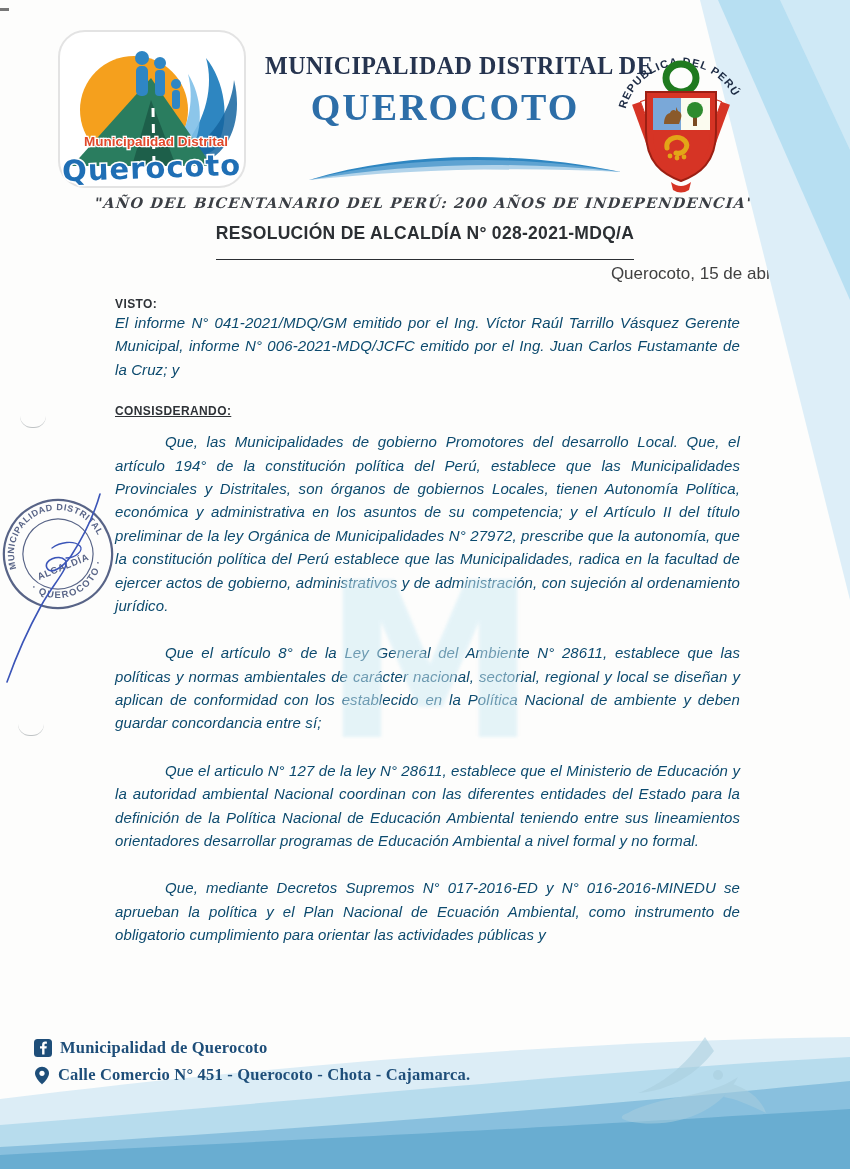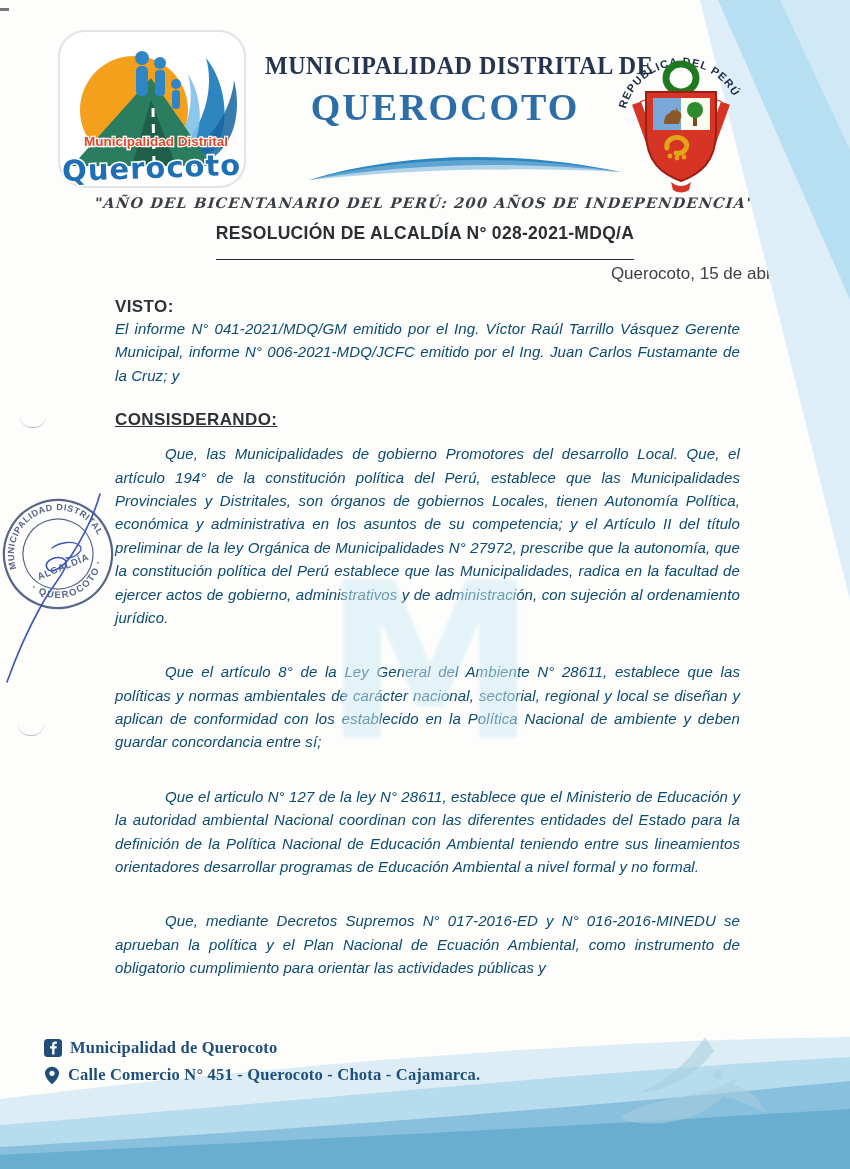--- a/index.html
+++ b/index.html
@@ -34,46 +34,46 @@
   .res-title span {
     font-size:17.5px; font-weight:bold; color:#2b2f33; letter-spacing:.3px;
     border-bottom:1.6px solid #2b2f33; padding-bottom:16px;
   }
   .dateline {
     margin-top:20px; text-align:right; 
     font-size:17px; color:#404040;
   }
   
   .content { padding:0 110px 0 115px; }
-  .sec-heading { font-size:17px; font-weight:bold; color:#2e3237; letter-spacing:.4px; }
+  .sec-heading { font-size:12px; font-weight:bold; color:#2e3237; letter-spacing:.4px; }
   .visto-h { margin-top:13px; }
   .body-p {
     font-size:15px; line-height:1.56; text-align:justify; color:#0c4a6e;
     letter-spacing:.1px;
     font-style:italic;
   }
   .considerando-h { margin-top:23px;text-decoration:underline; }
   .p-indent { text-indent:50px; margin-top:12px; }
-  .p-gap { margin-top:31px; }
+  .p-gap { margin-top:24px; }
   
   .stamp { position:absolute; left:0px; top:486px; width:128px; height:205px; z-index:3; }
   .watermark {
     position:absolute; left:315px; top:555px; width:230px; height:230px;
     font-family:"DejaVu Sans", sans-serif; font-weight:bold; font-size:215px;
     color:#cdeaf4; opacity:.5; filter:blur(1.5px); z-index:0; line-height:1;
     text-align:center; pointer-events:none;
   }
   .scan-curve {
     position:absolute; width:26px; height:12px; border:1.6px solid #8d9499;
     border-top:none; border-left:none; border-right:none;
     border-radius:0 0 18px 18px; opacity:.55;
   }
   .scan-dash { position:absolute; background:#555; opacity:.8; }
   
-  .footer { position:absolute; left:44px; bottom:84px; z-index:4;text-align:center; }
+  .footer { position:absolute; left:34px; bottom:84px; z-index:4;text-align:center; }
   .footer-row { display:flex; align-items:center; margin-top:7px; }
   .footer-row svg { flex:0 0 auto; margin-right:8px; }
   .footer-text {
     font-family:"Liberation Serif", serif; font-weight:bold; font-size:16.5px;
     color:#1e4e79; letter-spacing:.2px;
   }
   .bottom-wave { position:absolute; left:0; bottom:0; width:850px; height:140px; z-index:2; }
 </style>
 </head>
 <body>

